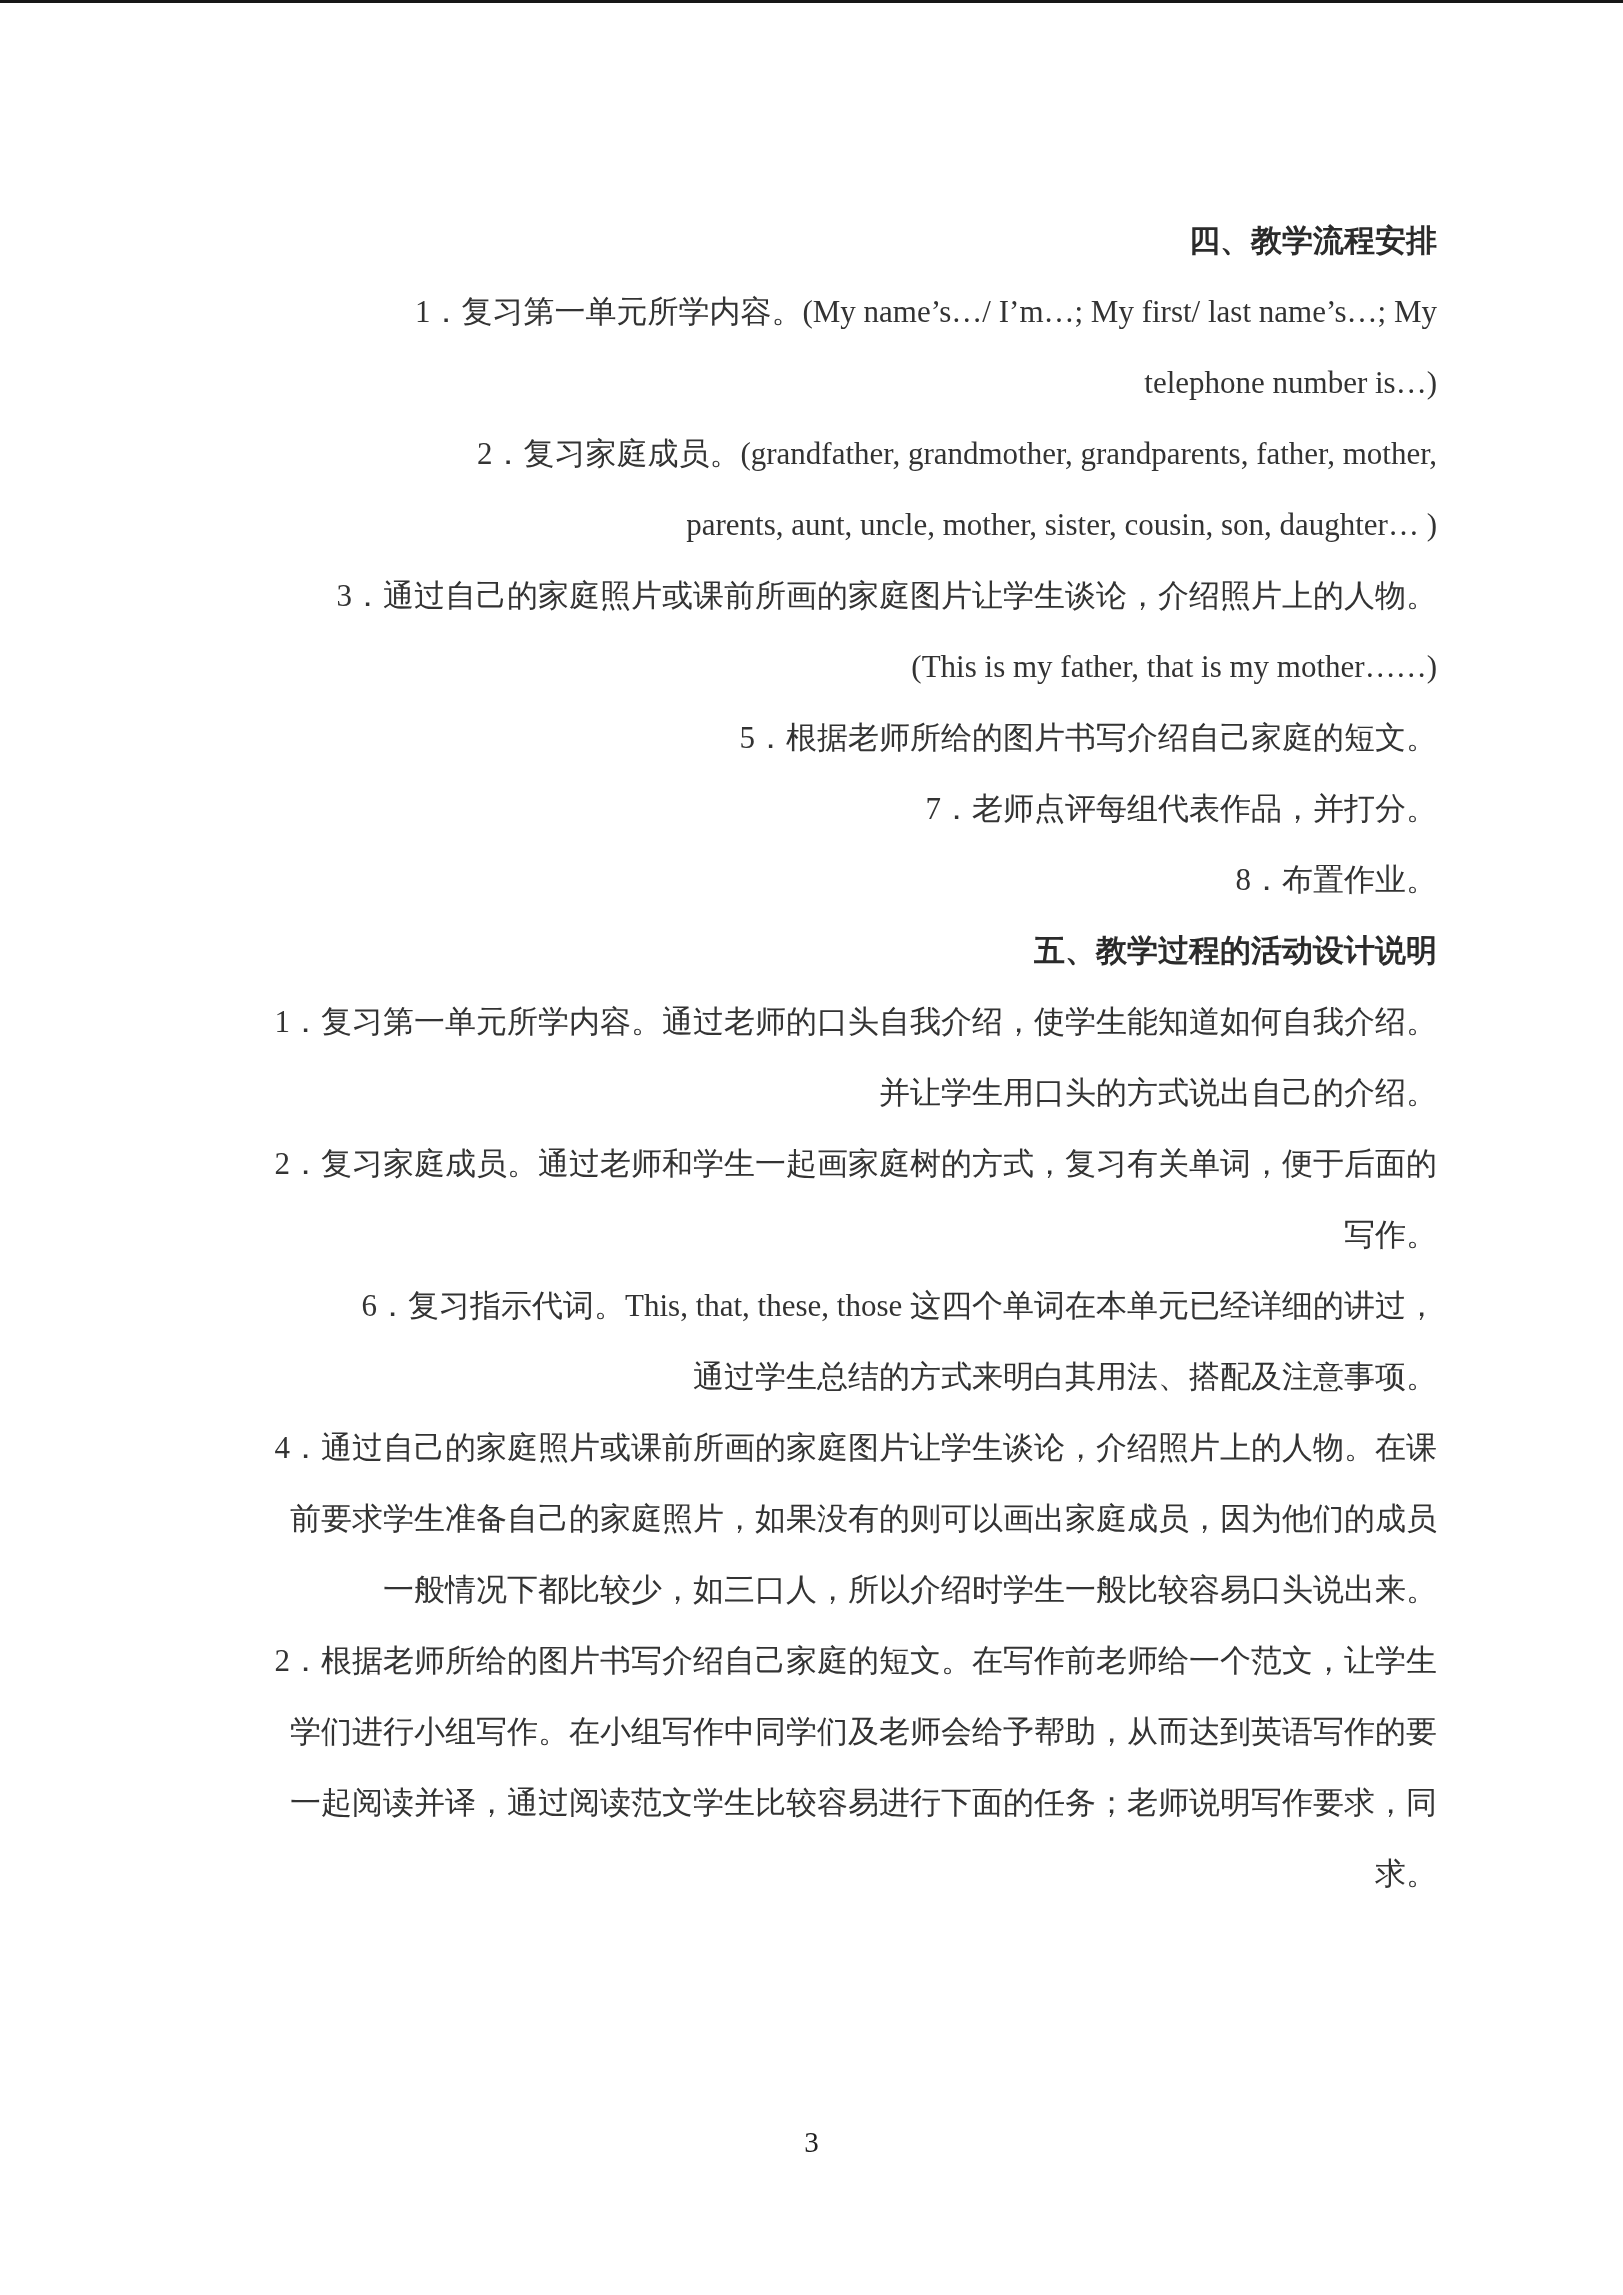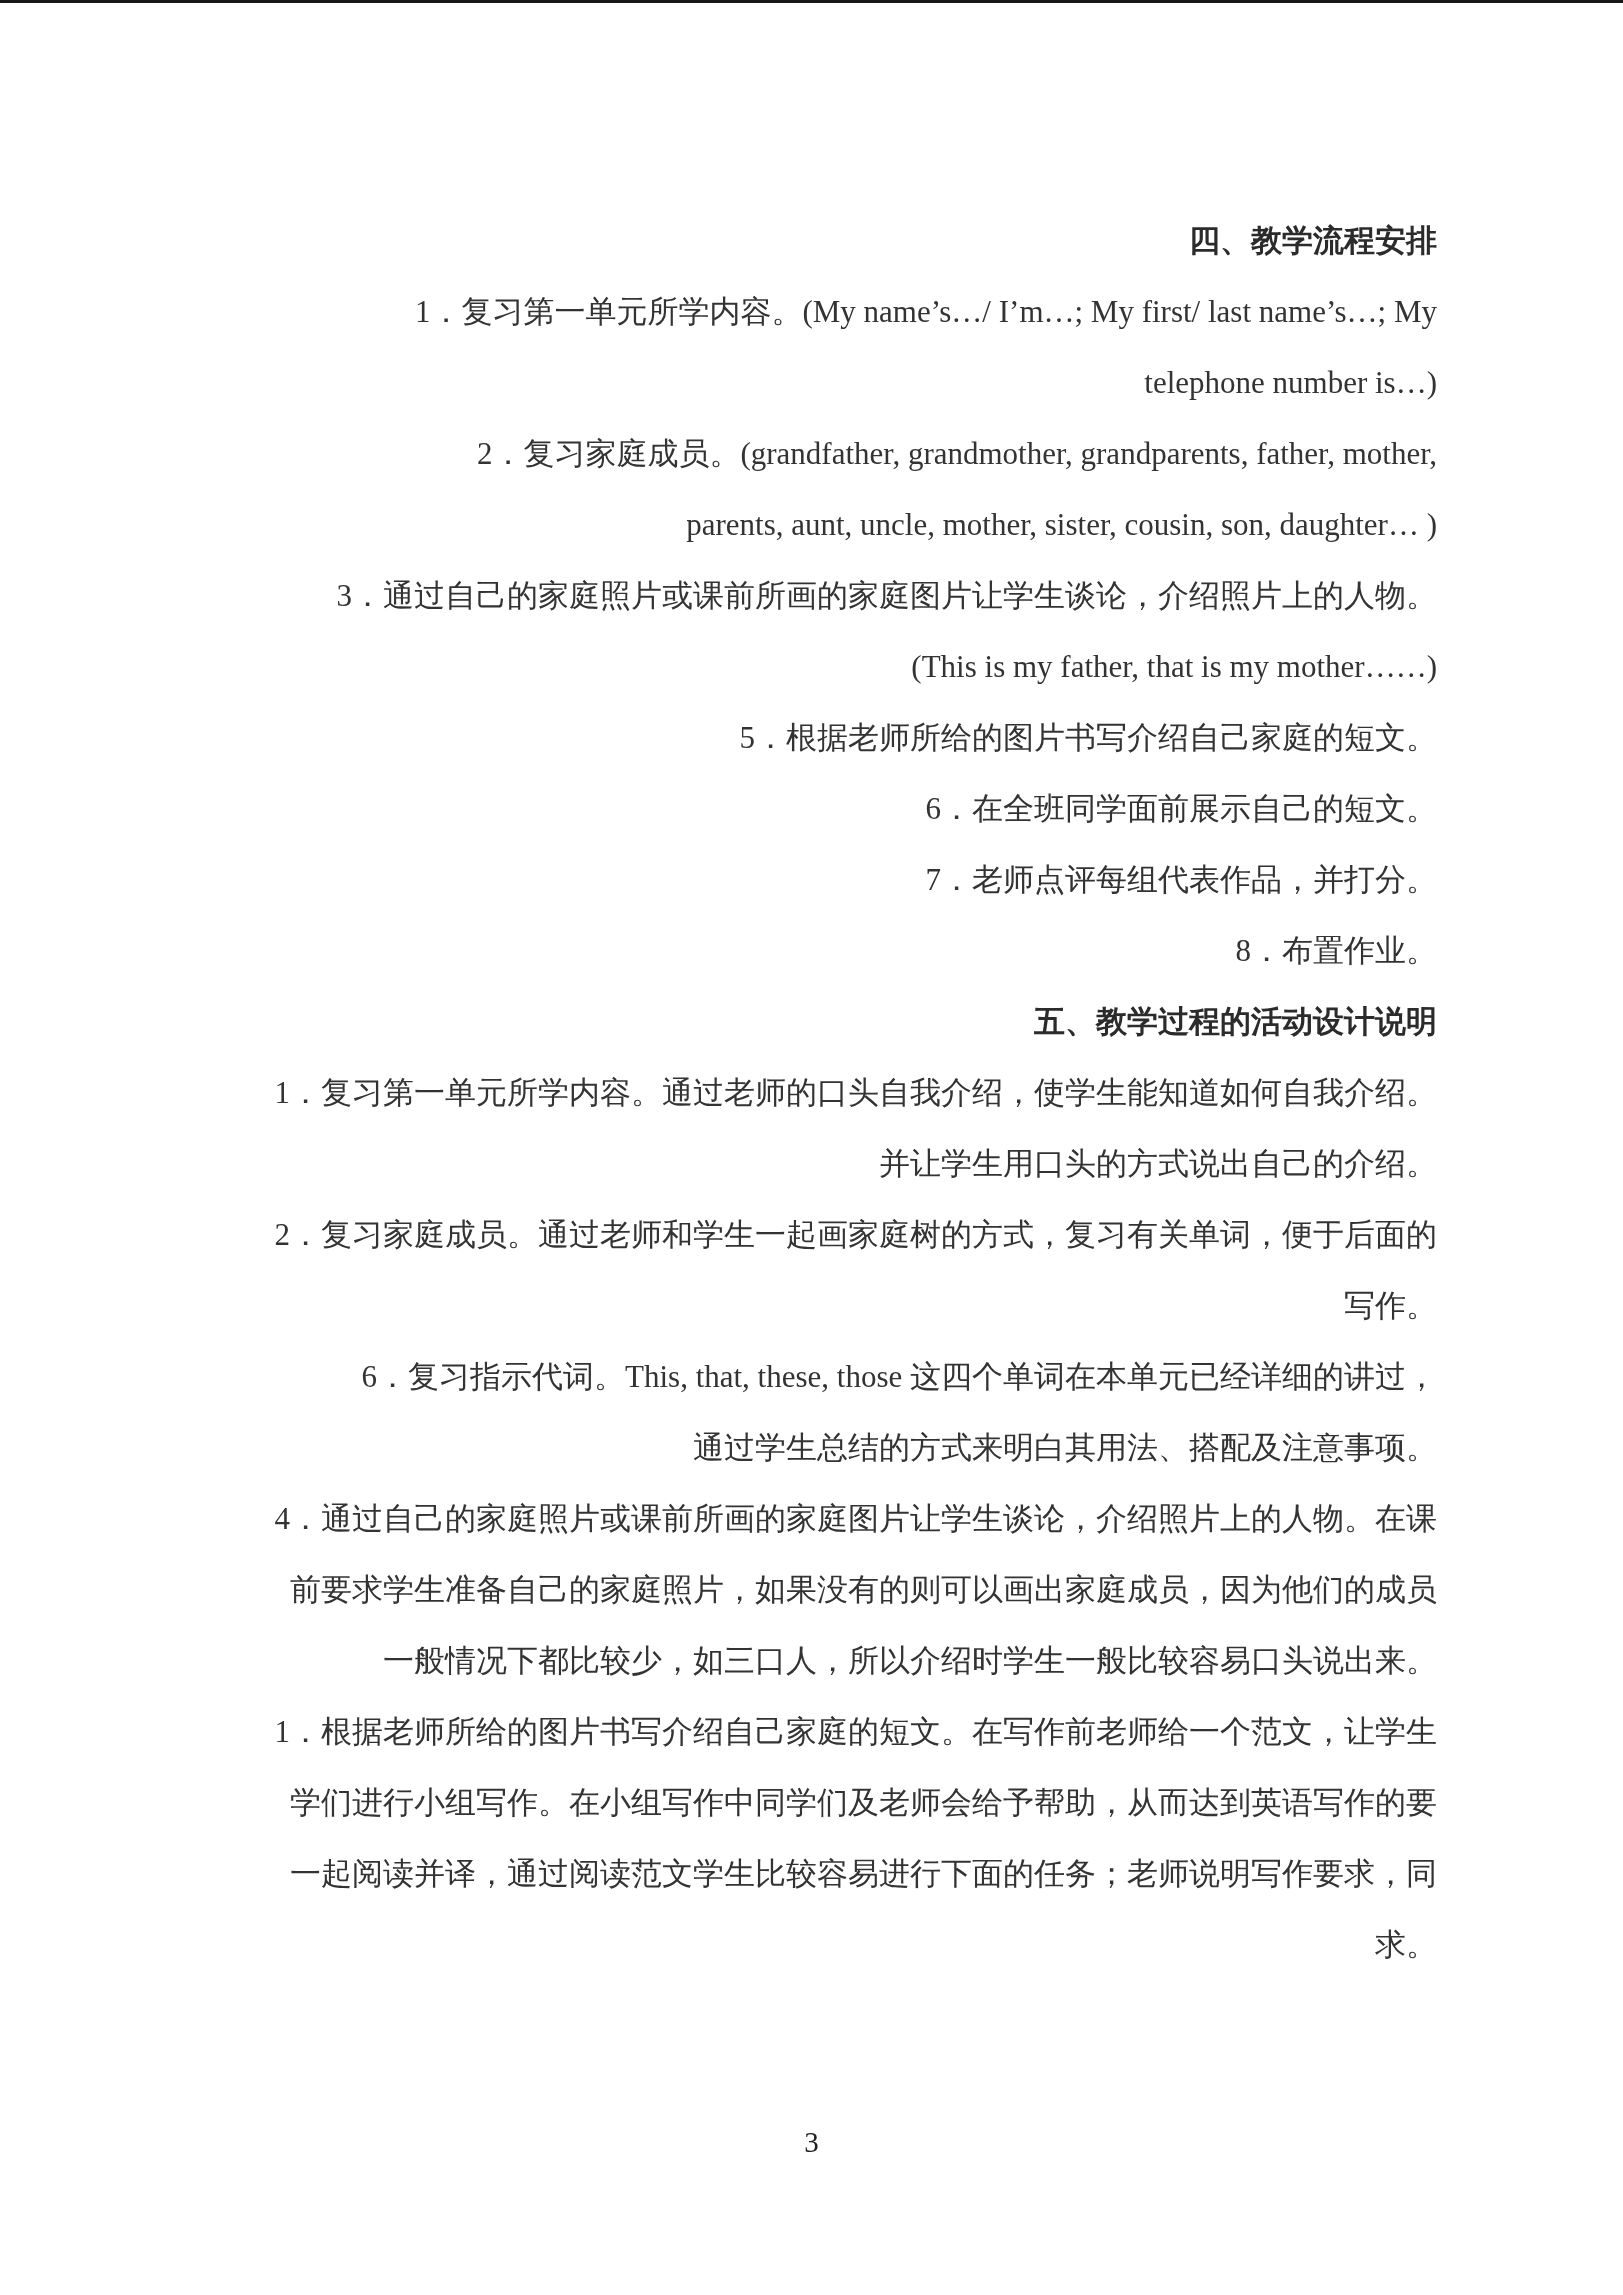--- a/index.html
+++ b/index.html
@@ -63,37 +63,36 @@
 
     <section>
       <h2 class="line heading">四、教学流程安排</h2>
       <div class="line">1．复习第一单元所学内容。(My name’s…/ I’m…; My first/ last name’s…; My</div>
       <div class="line">telephone number is…)</div>
       <div class="line">2．复习家庭成员。(grandfather, grandmother, grandparents, father, mother,</div>
       <div class="line">parents, aunt, uncle, mother, sister, cousin, son, daughter… )</div>
       <div class="line">3．通过自己的家庭照片或课前所画的家庭图片让学生谈论，介绍照片上的人物。</div>
       <div class="line">(This is my father, that is my mother……)</div>
       <div class="line">5．根据老师所给的图片书写介绍自己家庭的短文。</div>
-      <div class="line">6．在全班同学面前展示自己的短文。</div>
       <div class="line">7．老师点评每组代表作品，并打分。</div>
       <div class="line">8．布置作业。</div>
     </section>
 
     <section>
       <h2 class="line heading">五、教学过程的活动设计说明</h2>
       <div class="line">1．复习第一单元所学内容。通过老师的口头自我介绍，使学生能知道如何自我介绍。</div>
       <div class="line">并让学生用口头的方式说出自己的介绍。</div>
       <div class="line">2．复习家庭成员。通过老师和学生一起画家庭树的方式，复习有关单词，便于后面的</div>
       <div class="line">写作。</div>
       <div class="line">6．复习指示代词。This, that, these, those 这四个单词在本单元已经详细的讲过，</div>
       <div class="line">通过学生总结的方式来明白其用法、搭配及注意事项。</div>
       <div class="line">4．通过自己的家庭照片或课前所画的家庭图片让学生谈论，介绍照片上的人物。在课</div>
       <div class="line">前要求学生准备自己的家庭照片，如果没有的则可以画出家庭成员，因为他们的成员</div>
       <div class="line">一般情况下都比较少，如三口人，所以介绍时学生一般比较容易口头说出来。</div>
-      <div class="line">1．根据老师所给的图片书写介绍自己家庭的短文。在写作前老师给一个范文，让学生</div>
+      <div class="line">2．根据老师所给的图片书写介绍自己家庭的短文。在写作前老师给一个范文，让学生</div>
       <div class="line">学们进行小组写作。在小组写作中同学们及老师会给予帮助，从而达到英语写作的要</div>
       <div class="line">一起阅读并译，通过阅读范文学生比较容易进行下面的任务；老师说明写作要求，同</div>
       <div class="line">求。</div>
     </section>
 
   </main>
 
   <div class="page-number">3</div>
 </div>
 

